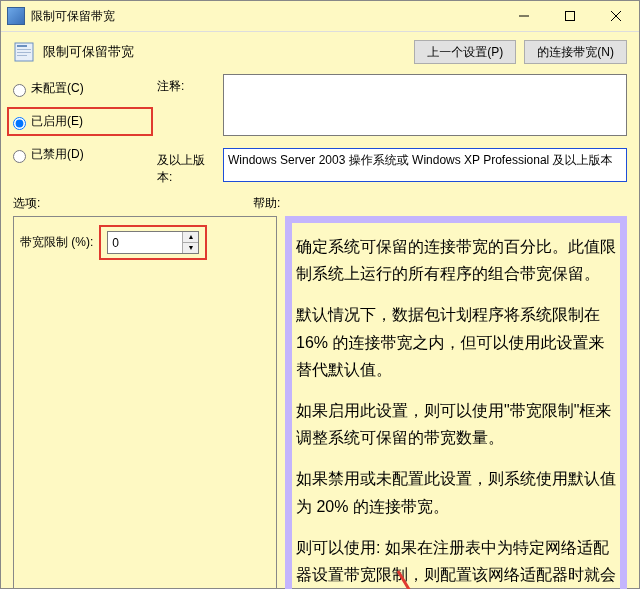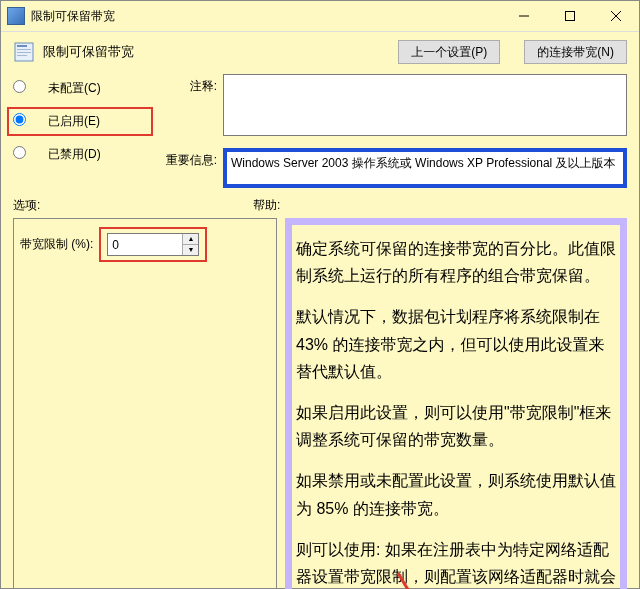--- a/index.html
+++ b/index.html
@@ -6,33 +6,33 @@
   .window{width:640px;height:589px;box-sizing:border-box;border:1px solid #888;background:#fef9c3;display:flex;flex-direction:column;position:relative}
   .titlebar{height:30px;display:flex;align-items:center;border-bottom:1px solid #ddd}
   .titlebar-icon{width:16px;height:16px;margin:0 6px;background:linear-gradient(135deg,#6ca7e8,#3a6fb7);border:1px solid #365f94}
   .titlebar-title{flex:1}
   .titlebar-btns{display:flex}
   .tbtn{width:46px;height:30px;display:flex;align-items:center;justify-content:center;color:#222}
   .body{flex:1;display:flex;flex-direction:column;padding:8px 12px 10px 12px;box-sizing:border-box}
   .header-row{display:flex;align-items:center;gap:8px;margin-bottom:10px}
   .header-row .icon{width:22px;height:22px;display:flex;align-items:center;justify-content:center}
   .header-row .hdr-title{font-size:13px}
-  .nav-btns{margin-left:auto;display:flex;gap:24px}
+  .nav-btns{margin-left:auto;display:flex;gap:8px}
   button.win{background:#e1e1e1;border:1px solid #adadad;padding:3px 12px;font-family:inherit;font-size:12px;min-width:84px;height:24px;cursor:pointer}
   button.win.default{border:2px solid #0078d7}
   .radio-col{width:140px;display:flex;flex-direction:column;gap:10px;padding-top:6px}
-  .radio-item{display:flex;align-items:flex-start;gap:22px}
+  .radio-item{display:flex;align-items:flex-end;gap:5px}
   .radio-item input{margin:0}
   .radio-item.highlight{border:2px solid #e03a2f;padding:4px 4px;margin-left:-6px}
   .row2{display:flex;align-items:flex-start;gap:4px}
   .field-col{flex:1;display:flex;flex-direction:column;gap:12px}
   .field-row{display:flex;align-items:flex-start;gap:6px}
-  .field-label{width:60px;padding-top:4px;text-align:right}
+  .field-label{width:60px;padding-top:4px;text-align:left}
   textarea.comments{flex:1;height:56px;resize:none;border:1px solid #7a7a7a;font-family:inherit;font-size:12px;padding:2px;background:#fff}
-  .plat-box{flex:1;height:26px;border:4px solid #1d4ed8;padding:3px 4px;background:#fff;overflow:hidden;white-space:nowrap;font-size:12px}
+  .plat-box{flex:1;height:26px;border:1px solid #1d4ed8;padding:3px 4px;background:#fff;overflow:hidden;white-space:nowrap;font-size:12px}
   .section-labels{display:flex;margin-top:9px}
   .section-labels .left{width:240px}
   .section-labels .right{flex:1}
   .main{flex:1;display:flex;gap:8px;margin-top:4px;min-height:0}
   .options-pane{width:264px;border:1px solid #888;padding:8px 6px;box-sizing:border-box}
   .opt-row{display:flex;align-items:center;gap:6px}
   .opt-label{white-space:nowrap}
   .spinner-wrap{position:relative;border:2px solid #e03a2f;padding:4px 6px;display:flex}
   .spinner{width:90px;height:21px;border:1px solid #7a7a7a;background:#fff;display:flex;align-items:center}
   .spinner input{border:none;outline:none;width:100%;padding:0 4px;font-family:inherit;font-size:12px}
@@ -105,21 +105,21 @@
           <span>已禁用(D)</span>
         </label>
       </div>
 
       <div class="field-col">
         <div class="field-row">
           <div class="field-label">注释:</div>
           <textarea class="comments" value="" style=""></textarea>
         </div>
         <div class="field-row">
-          <div class="field-label">重要信息:</div>
+          <div class="field-label">及以上版本:</div>
           <div class="plat-box">Windows Server 2003 操作系统或 Windows XP Professional 及以上版本</div>
         </div>
       </div>
     </div>
 
     <div class="section-labels">
       <div class="left">选项:</div>
       <div class="right">帮助:</div>
     </div>
 
@@ -134,23 +134,23 @@
                 <div>▲</div>
                 <div>▼</div>
               </div>
             </div>
           </div>
         </div>
       </div>
 
       <div class="help-pane">
         <p>确定系统可保留的连接带宽的百分比。此值限制系统上运行的所有程序的组合带宽保留。</p>
-        <p>默认情况下，数据包计划程序将系统限制在 43% 的连接带宽之内，但可以使用此设置来替代默认值。</p>
+        <p>默认情况下，数据包计划程序将系统限制在 16% 的连接带宽之内，但可以使用此设置来替代默认值。</p>
         <p>如果启用此设置，则可以使用"带宽限制"框来调整系统可保留的带宽数量。</p>
-        <p>如果禁用或未配置此设置，则系统使用默认值为 85% 的连接带宽。</p>
+        <p>如果禁用或未配置此设置，则系统使用默认值为 20% 的连接带宽。</p>
         <p>则可以使用: 如果在注册表中为特定网络适配器设置带宽限制，则配置该网络适配器时就会忽略此设置。</p>
       </div>
     </div>
 
     <div class="footer">
       <svg class="arrow" width="80" height="110" viewBox="0 0 80 110">
         <defs>
             <marker id="ah" markerWidth="10" markerHeight="10" refX="7" refY="3" orient="auto">
               <path d="M0,0 L0,6 L9,3 z" fill="#e03a2f"></path>
             </marker>

